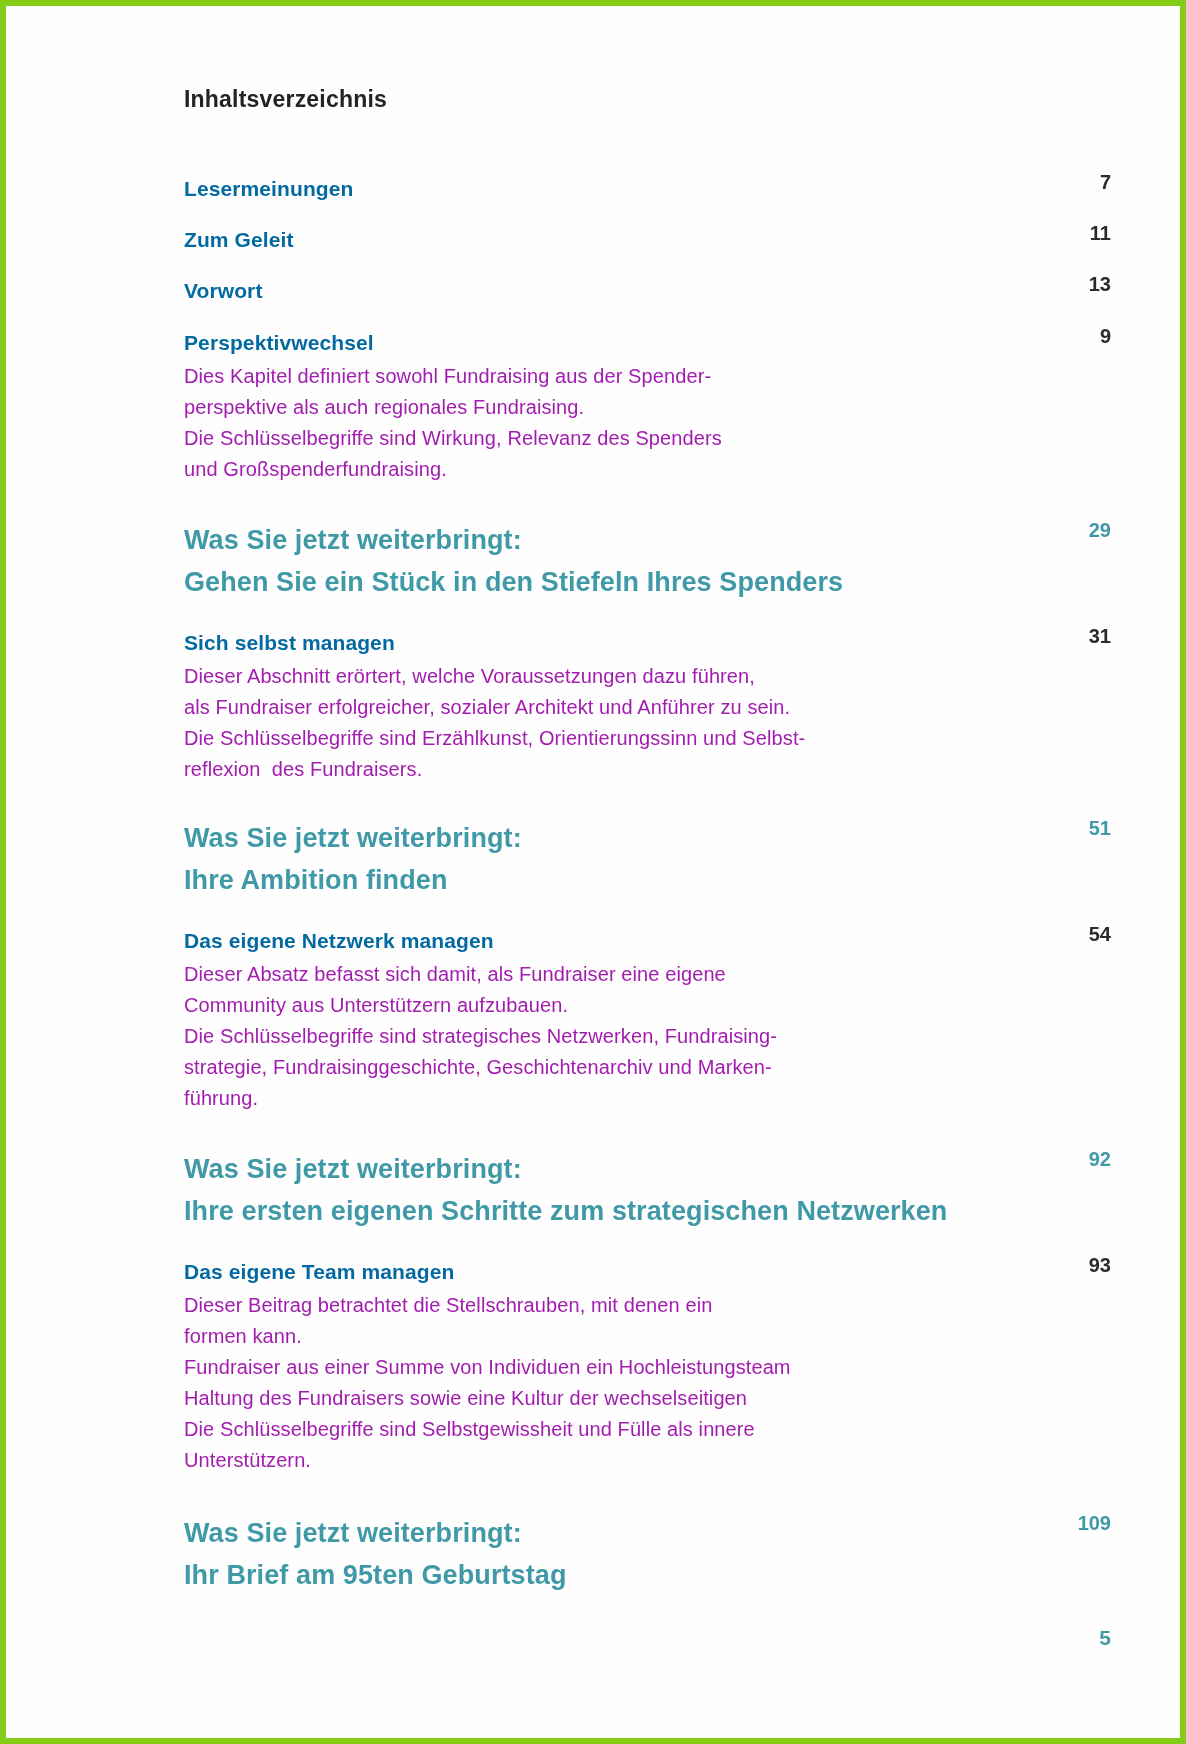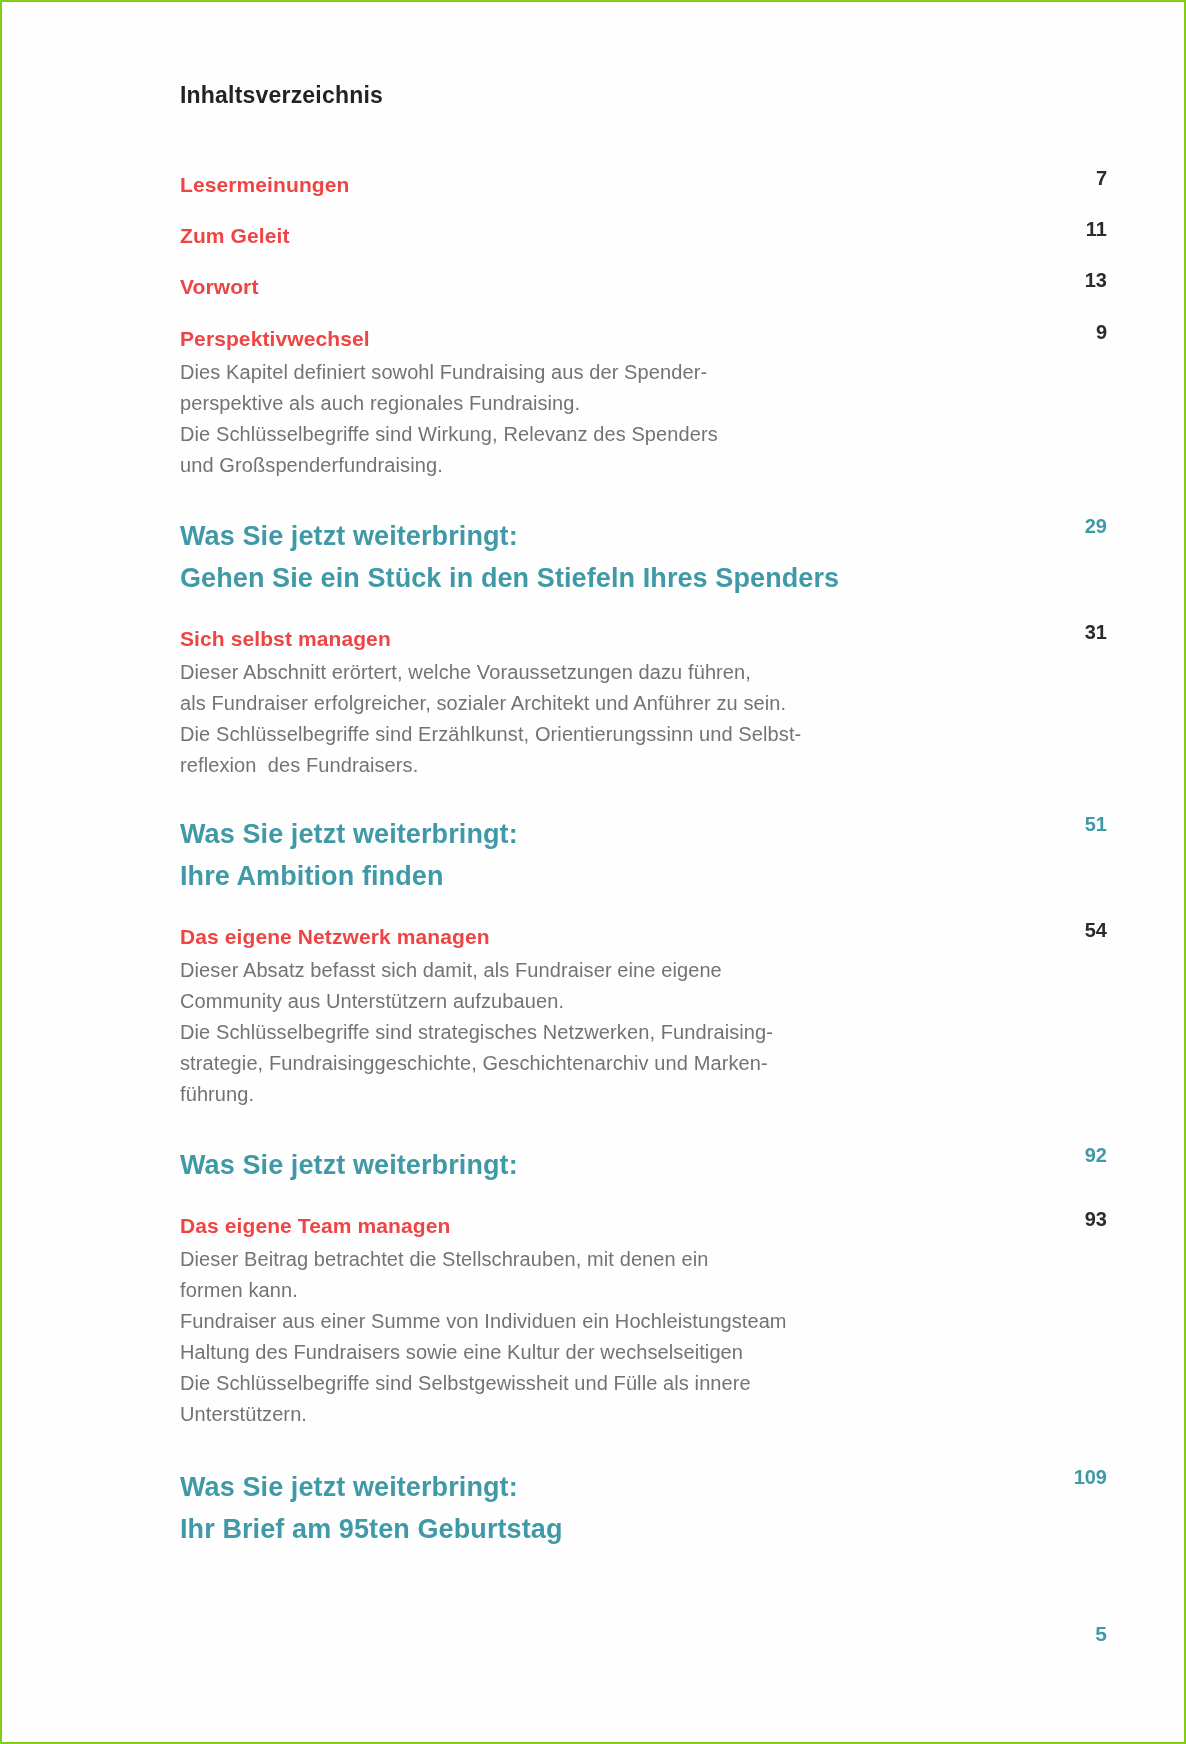--- a/index.html
+++ b/index.html
@@ -6,21 +6,21 @@
     margin: 0;
     padding: 0;
     background: #ffffff;
   }
   .sheet {
     position: relative;
     width: 1186px;
     height: 1744px;
     box-sizing: border-box;
     background: #fefefe;
-    border: 2px solid #84cc16;
+    border: 6px solid #84cc16;
     font-family: "Liberation Sans", sans-serif;
     overflow: hidden;
   }
   .content {
     position: absolute;
     left: 178px;
     top: 80px;
     width: 927px;
   }
   .doc-title {
@@ -35,40 +35,40 @@
   .entry.simple { margin-top: 27px; }
   .entry.simple.first { margin-top: 64px; }
 
   .entry-row {
     display: flex;
     align-items: flex-start;
   }
   .entry-title {
     font-size: 21px;
     font-weight: 700;
-    color: #ef4444;
+    color: #0369a1;
     line-height: 24px;
     letter-spacing: 0.1px;
   }
   .page-num {
     margin-left: auto;
     font-size: 20px;
     font-weight: 700;
     color: #2b2b2b;
     line-height: 24px;
     position: relative;
     top: -7px;
   }
   .accent { color: #3f99a6 !important; }
 
   .desc { margin-top: 6px; }
   .desc-line {
     font-size: 20px;
     font-weight: 400;
-    color: #737373;
+    color: #a21caf;
     line-height: 31px;
     white-space: pre-wrap;
     letter-spacing: 0.1px;
   }
 
   .highlight .hl-label,
   .highlight .hl-title {
     font-size: 27px;
     font-weight: 700;
     line-height: 30px;
@@ -173,20 +173,21 @@
         <div class="desc-line">strategie, Fundraisinggeschichte, Geschichtenarchiv und Marken-</div>
         <div class="desc-line">führung.</div>
       </div>
     </div>
 
     <div class="entry highlight hl-m40">
       <div class="entry-row">
         <span class="hl-label accent">Was Sie jetzt weiterbringt:</span>
         <span class="page-num accent">92</span>
       </div>
+      <div class="hl-title accent">Ihre ersten eigenen Schritte zum strategischen Netzwerken</div>
     </div>
 
     <div class="entry chapter ch-m34">
       <div class="entry-row">
         <span class="entry-title">Das eigene Team managen</span>
         <span class="page-num">93</span>
       </div>
       <div class="desc">
         <div class="desc-line">Dieser Beitrag betrachtet die Stellschrauben, mit denen ein</div>
         <div class="desc-line">formen kann.</div>

